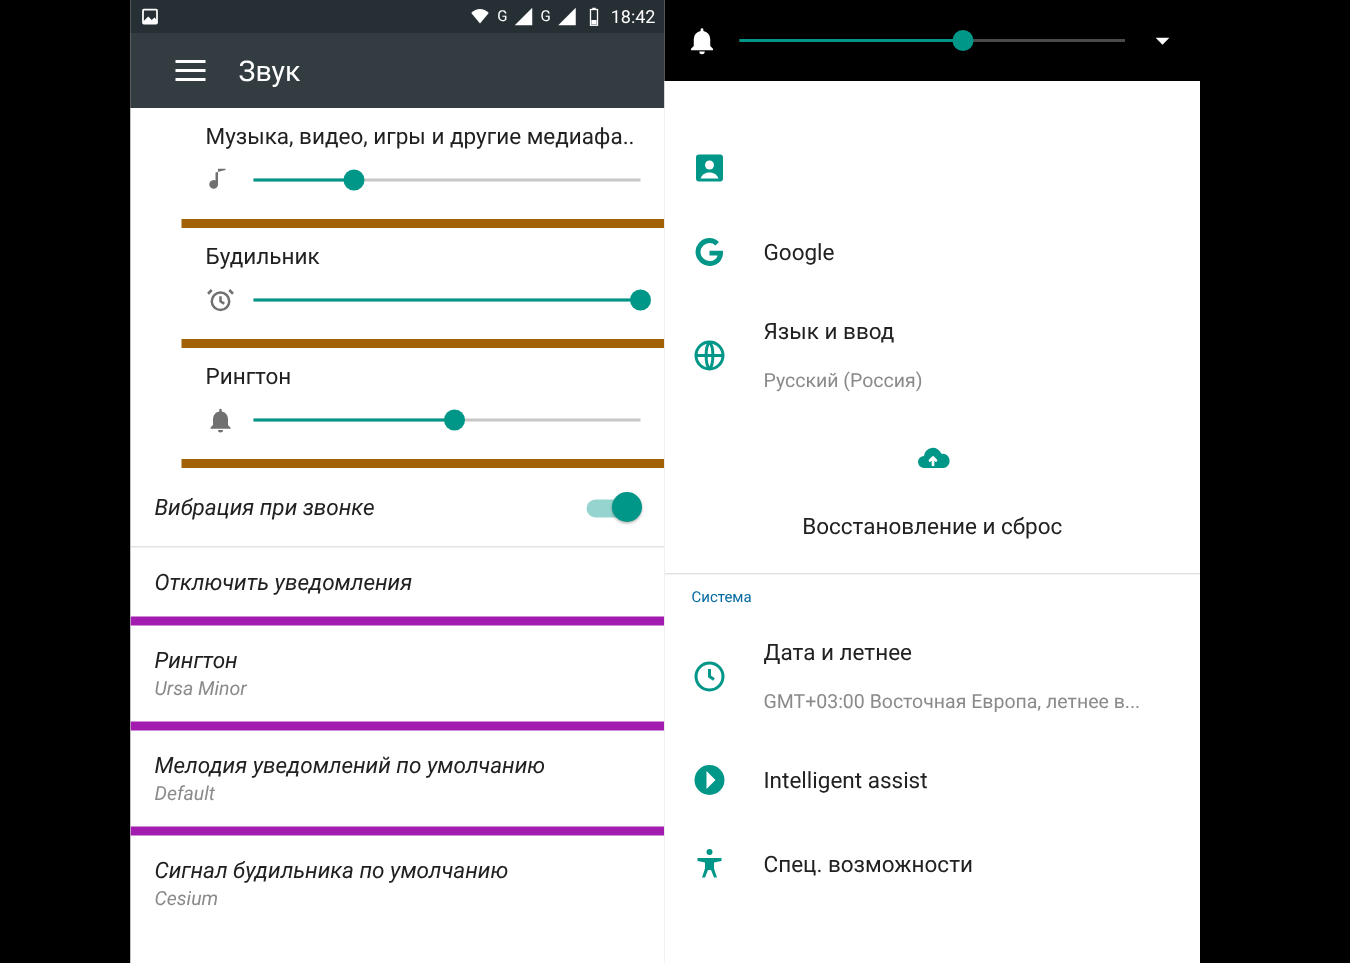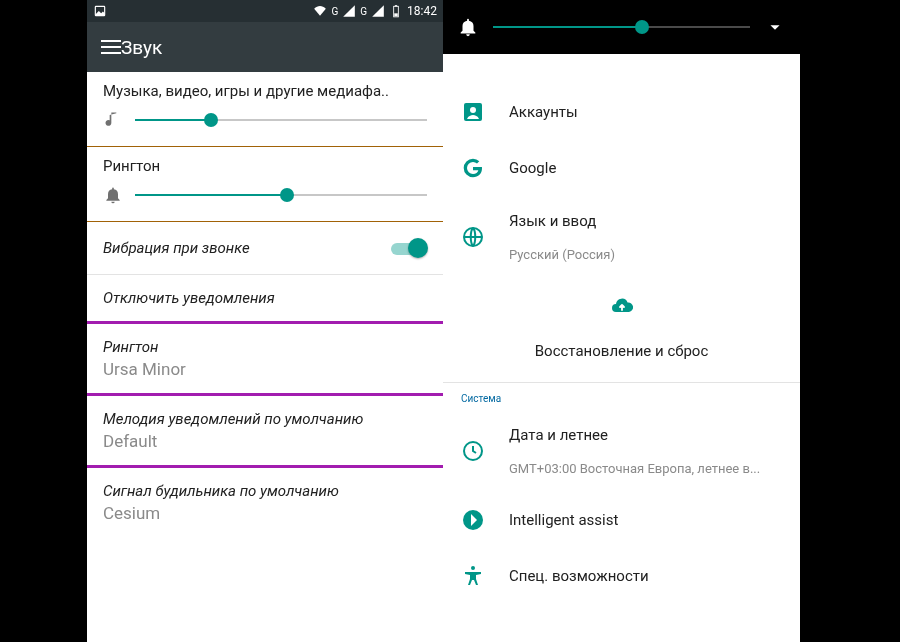--- a/index.html
+++ b/index.html
@@ -19,34 +19,34 @@
     height: 22px; background: #262f33; color: #fff;
     display: flex; align-items: center; justify-content: space-between;
     padding: 0 6px; font-size: 12px;
   }
   .statusbar .sb-left, .statusbar .sb-right { display: flex; align-items: center; gap: 4px; }
   .sb-icon { width: 14px; height: 14px; display: inline-flex; align-items: center; justify-content: center; }
 
   
   .appbar {
     height: 50px; background: #333c40; color: #fff;
-    display: flex; align-items: center; padding: 0 14px; 
+    display: flex; align-items: center; padding: 0 30px; gap: 22px;
     font-size: 19px;
   }
   .hamburger { width: 20px; height: 14px; display: flex; flex-direction: column; justify-content: space-between; }
   .hamburger span { display: block; height: 2px; background: #fff; width: 100%; }
 
   
   .content { flex: 1; background: #fff; overflow: hidden; }
-  .row { border-bottom: 3px solid #a21caf; padding: 14px 16px; }
+  .row { border-bottom: 6px solid #a21caf; padding: 14px 16px; }
   .row-title { font-size: 15px; color: #212121; white-space: nowrap; overflow: hidden; text-overflow: ellipsis; font-style: italic; }
-  .row-sub { font-size: 17px; color: #8a8a8a; margin-top: 3px; white-space: nowrap; overflow: hidden; text-overflow: ellipsis; }
-
-  
-  .slider-row { padding: 10px 16px 16px 16px; border-bottom: 1px solid #a16207; }
+  .row-sub { font-size: 13px; color: #8a8a8a; margin-top: 3px; white-space: nowrap; overflow: hidden; text-overflow: ellipsis; font-style: italic; }
+
+  
+  .slider-row { padding: 10px 16px 16px 16px; border-bottom: 6px solid #a16207; margin-left: 34px; }
   .slider-row .label { font-size: 15px; color: #212121; margin-bottom: 10px; white-space: nowrap; overflow: hidden; text-overflow: ellipsis; }
   .slider-line { display: flex; align-items: center; gap: 12px; }
   .slider-icon { width: 20px; height: 20px; color: #707070; flex-shrink: 0; }
   .slider { flex: 1; height: 20px; position: relative; }
   .track-bg { position: absolute; top: 9px; left: 0; right: 0; height: 2px; background: #c7c7c7; }
   .track-fg { position: absolute; top: 9px; left: 0; height: 2px; background: #009688; }
   .thumb { position: absolute; top: 3px; width: 14px; height: 14px; border-radius: 50%; background: #009688; transform: translateX(-7px); }
 
   
   .toggle-row { display: flex; align-items: center; justify-content: space-between; padding: 16px; border-bottom: 1px solid #e3e3e3; }
@@ -139,20 +139,36 @@
             </svg>
         </span>
         <div class="slider">
           <div class="track-bg"></div>
           <div class="track-fg" style="width:26%"></div>
           <div class="thumb" style="left:26%"></div>
         </div>
       </div>
     </div>
 
+    <div class="slider-row">
+      <div class="label">Будильник</div>
+      <div class="slider-line">
+        <span class="slider-icon">
+          <svg viewBox="0 0 24 24" fill="none" stroke="#707070" stroke-width="2">
+              <circle cx="12" cy="13" r="7"></circle>
+              <path d="M12 9v4l3 2M5 4 2 7M19 4l3 3"></path>
+            </svg>
+        </span>
+        <div class="slider">
+          <div class="track-bg"></div>
+          <div class="track-fg" style="width:100%"></div>
+          <div class="thumb" style="left:100%"></div>
+        </div>
+      </div>
+    </div>
 
     <div class="slider-row">
       <div class="label">Рингтон</div>
       <div class="slider-line">
         <span class="slider-icon">
           <svg viewBox="0 0 24 24" fill="#707070">
               <path d="M12 22a2 2 0 0 0 2-2h-4a2 2 0 0 0 2 2zm6-6V11a6 6 0 0 0-5-5.9V4a1 1 0 0 0-2 0v1.1A6 6 0 0 0 6 11v5l-2 2v1h16v-1z"></path>
             </svg>
         </span>
         <div class="slider">
@@ -216,23 +232,20 @@
   <div class="content" style="padding-top:30px;">
 
     <div class="setting-item">
       <span class="setting-icon">
         <svg viewBox="0 0 24 24" fill="#009688">
             <rect x="3" y="3" width="18" height="18" rx="2"></rect>
             <circle cx="12" cy="10" r="3" fill="#fff"></circle>
             <path d="M6 19c1-3 4-4 6-4s5 1 6 4" fill="#fff"></path>
           </svg>
       </span>
-      <div class="setting-text">
-          <div class="setting-title">Аккаунты</div>
-        </div>
     </div>
 
     <div class="setting-item">
       <span class="setting-icon">
         <svg viewBox="0 0 24 24">
             <path fill="#009688" d="M21.35 11.1H12v3.2h5.35c-.5 2.3-2.5 3.7-5.35 3.7A6 6 0 1 1 12 6a5.7 5.7 0 0 1 4 1.6l2.3-2.3A9.3 9.3 0 0 0 12 2.7a9.3 9.3 0 1 0 0 18.6c5.3 0 9-3.7 9-9 0-.4 0-.8-.1-1.2z"></path>
           </svg>
       </span>
       <div class="setting-text">
           <div class="setting-title">Google</div>

